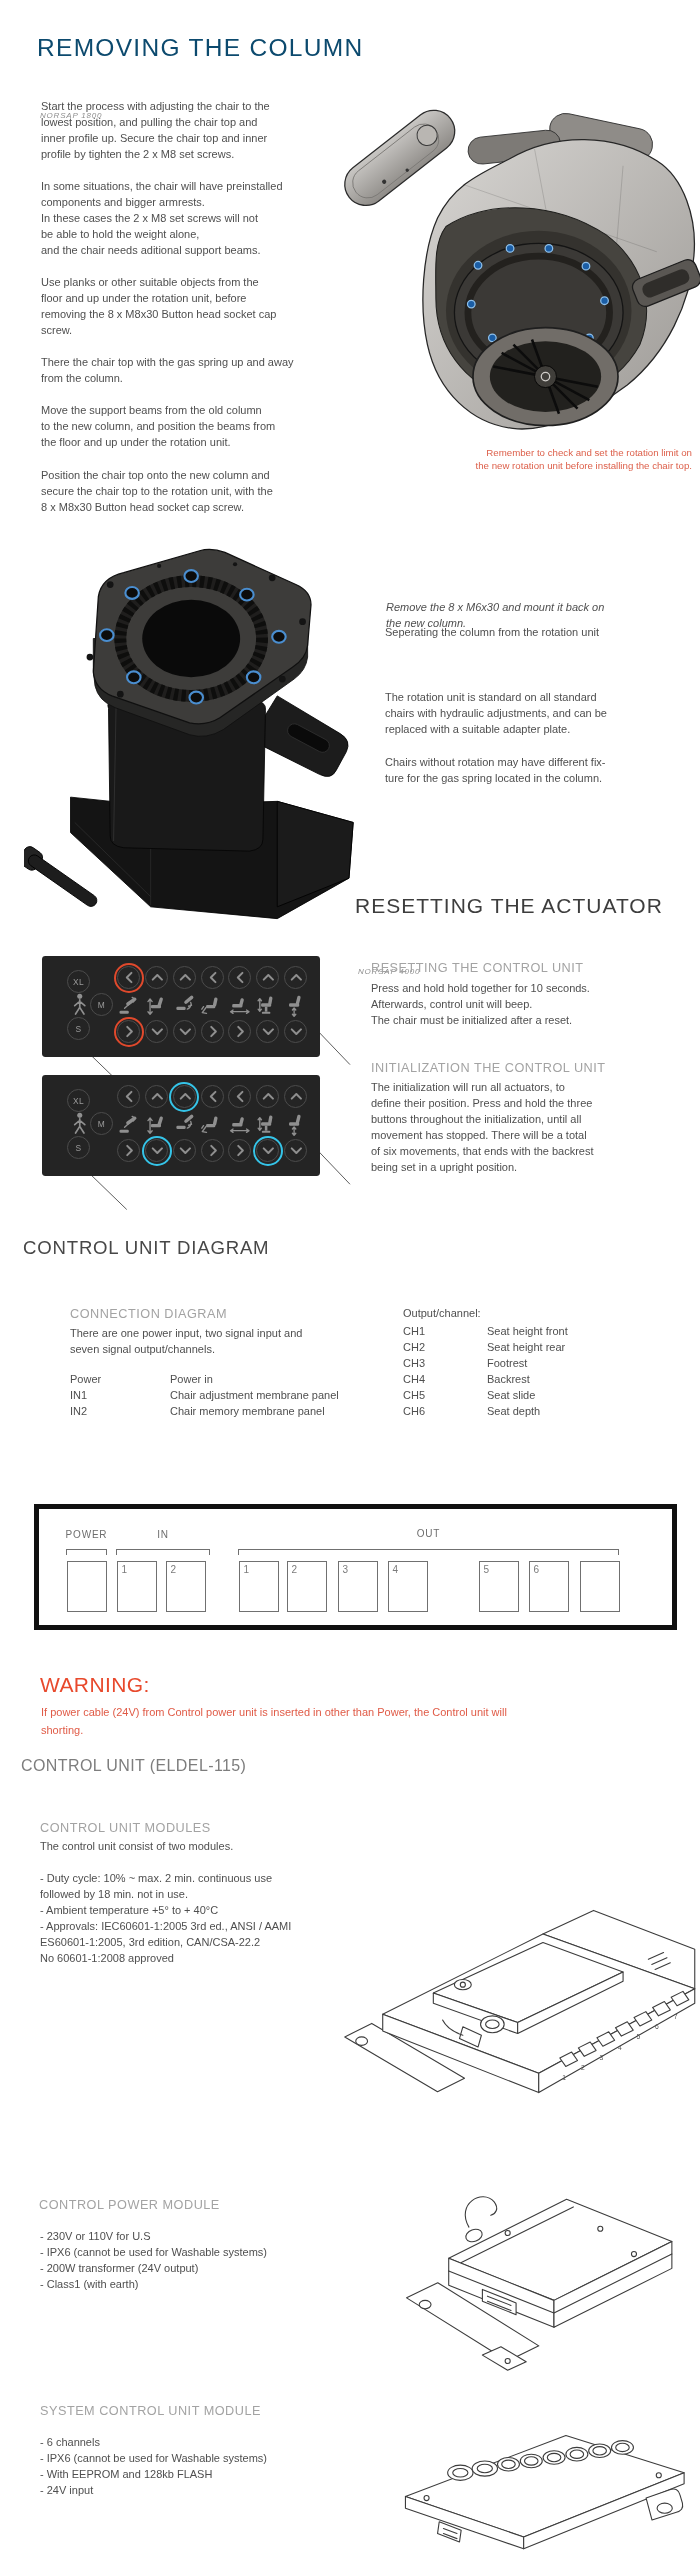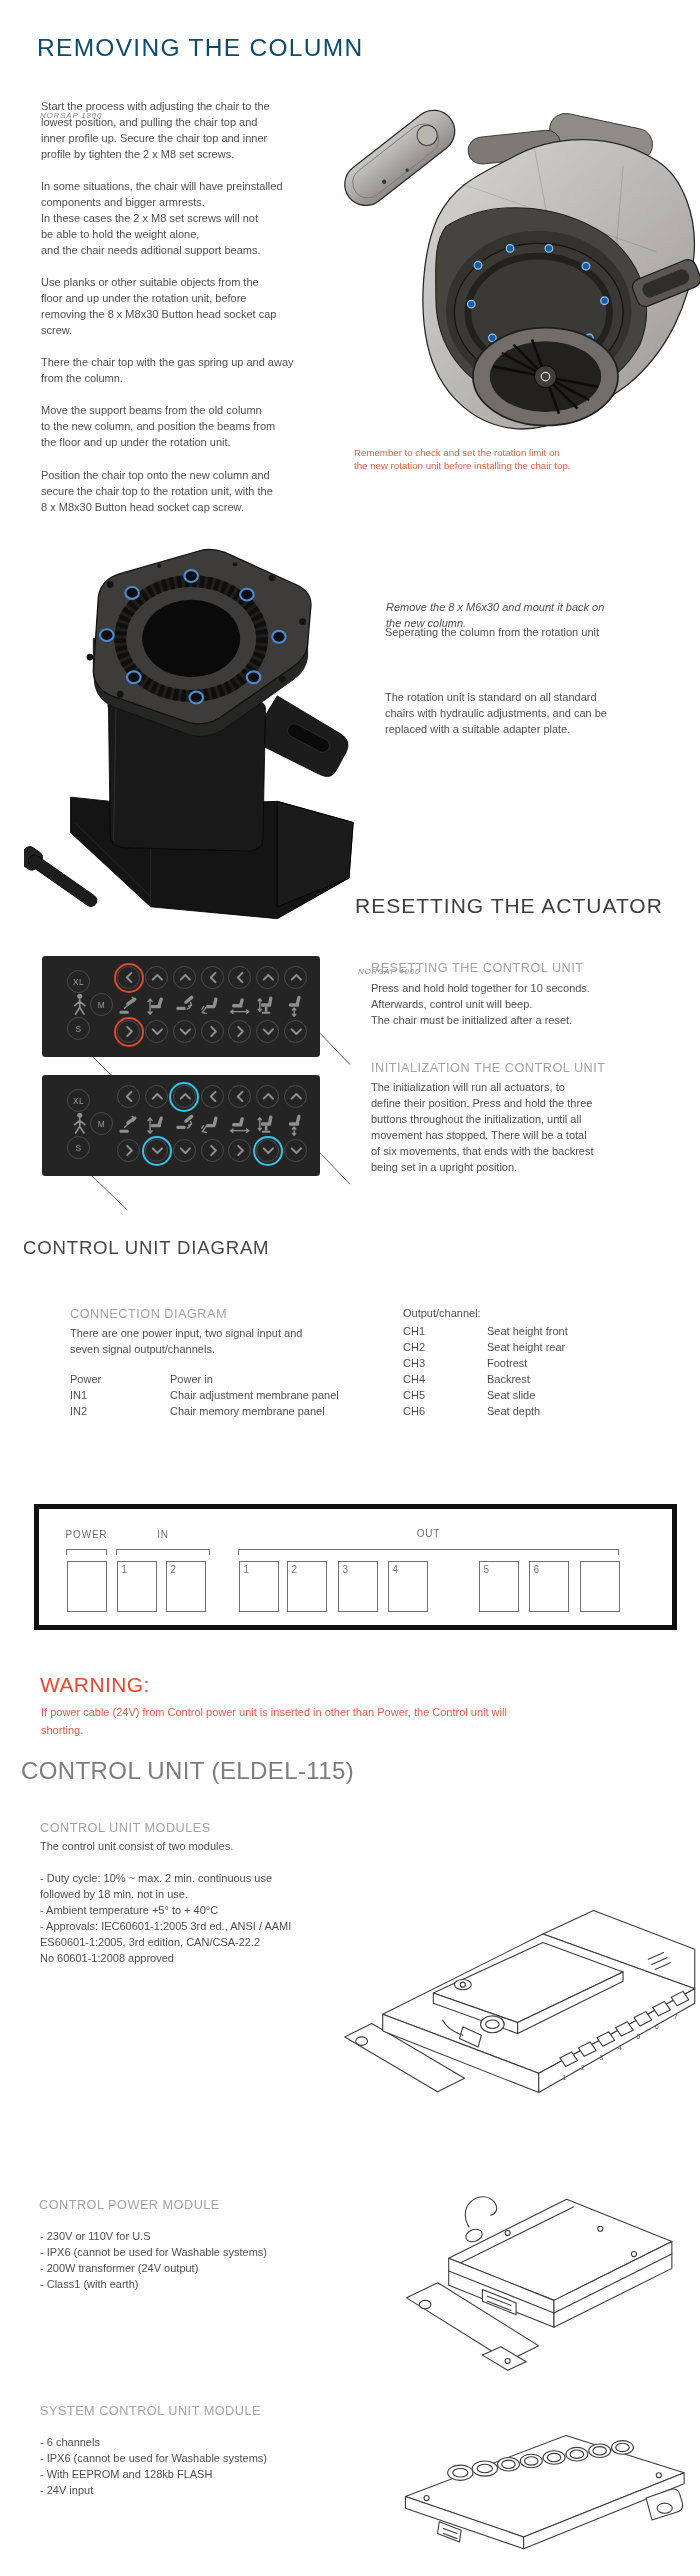--- a/index.html
+++ b/index.html
@@ -1,27 +1,27 @@
 <!DOCTYPE html>
 <html style="font-size:13.5px"><head>
 <meta charset="utf-8">
 <style>
   html,body{margin:0;padding:0;background:#ffffff;}
   .page{position:relative;width:700px;height:2576px;background:#fff;font-family:"Liberation Sans",sans-serif;overflow:hidden;}
   .abs{position:absolute;}
   .t1{position:absolute;font-size:24.5px;font-weight:300;letter-spacing:1.3px;color:#0c4a6e;white-space:nowrap;}
   .t2{position:absolute;font-size:21px;font-weight:300;letter-spacing:1px;color:#3d3d3d;white-space:nowrap;}
   .t3{position:absolute;font-size:18.6px;font-weight:300;letter-spacing:0.8px;color:#474747;white-space:nowrap;}
-  .t4{position:absolute;font-size:24px;font-weight:300;letter-spacing:0.4px;color:#7d7d7d;white-space:nowrap;}
+  .t4{position:absolute;font-size:16px;font-weight:300;letter-spacing:0.4px;color:#7d7d7d;white-space:nowrap;}
   .sub{position:absolute;font-size:8px;font-style:italic;letter-spacing:0.8px;color:#8f8f8f;white-space:nowrap;margin-top:46px;}
   .body{position:absolute;font-size:11px;line-height:16px;color:#4f4f4f;white-space:pre-line;}
   .italic{font-style:italic;}
   .hgray{position:absolute;font-size:12.7px;font-weight:400;letter-spacing:0.5px;color:#a3a3a3;white-space:nowrap;}
   .hdark{position:absolute;font-size:11px;color:#4f4f4f;white-space:nowrap;}
-  .note{position:absolute;font-size:9.7px;line-height:12.7px;color:#dd604b;text-align:left;white-space:pre-line;}
+  .note{position:absolute;font-size:9.7px;line-height:12.7px;color:#dd604b;text-align:right;white-space:pre-line;}
   .warnT{position:absolute;font-size:21px;font-weight:300;letter-spacing:0.4px;color:#e8492c;}
   .warnB{position:absolute;font-size:11px;line-height:17.7px;color:#e05b47;white-space:pre-line;}
   .rows{position:absolute;}
   .row{line-height:16px;font-size:11px;color:#4f4f4f;}
   .row .k{display:inline-block;}
   .connrows .k{width:100px;}
   .outrows .k{width:84px;}
   .panel{position:absolute;left:42px;width:278px;height:101px;background:#242424;border-radius:3.4px;}
   .pb{position:absolute;width:23px;height:23px;border-radius:50%;border:0.8px solid #4b4b4b;box-sizing:border-box;display:flex;align-items:center;justify-content:center;}
   .pb.lbl{color:#9a9a9a;font-size:8.4px;letter-spacing:0.4px;}
@@ -172,20 +172,22 @@
         <circle cx="250" cy="24" r="2.5"></circle>
     </g>
   </svg>
 
   <div class="hdark" style="left:385px;top:591px;margin-top:35px;">Seperating the column from the rotation unit</div>
   <div class="body italic" style="left:386px;top:599px;width:295px;">Remove the 8 x M6x30 and mount it back on
 the new column.</div>
   <div class="body" style="left:385px;top:689px;width:295px;">The rotation unit is standard on all standard
 chairs with hydraulic adjustments, and can be
 replaced with a suitable adapter plate.</div>
+  <div class="body" style="left:385px;top:754px;width:295px;">Chairs without rotation may have different fix-
+ture for the gas spring located in the column.</div>
 
   <div class="t2" style="left:355px;top:894px;">RESETTING THE ACTUATOR</div>
   <div class="sub" style="left:358px;top:921px;">NORSAP 4000</div>
 
   <svg class="abs" style="left:0;top:945px;" width="700" height="278" viewBox="0 0 830 330">
     <path d="M88 112 L150 172 M350 74 L415 142 M88 254 L150 314 M350 216 L415 284" stroke="#3f3f3f" stroke-width="1" fill="none"></path>
   </svg>
 
   <div class="panel" style="top:956px;">
     <div class="pb lbl" style="left:25px;top:14.3px;">XL</div>

